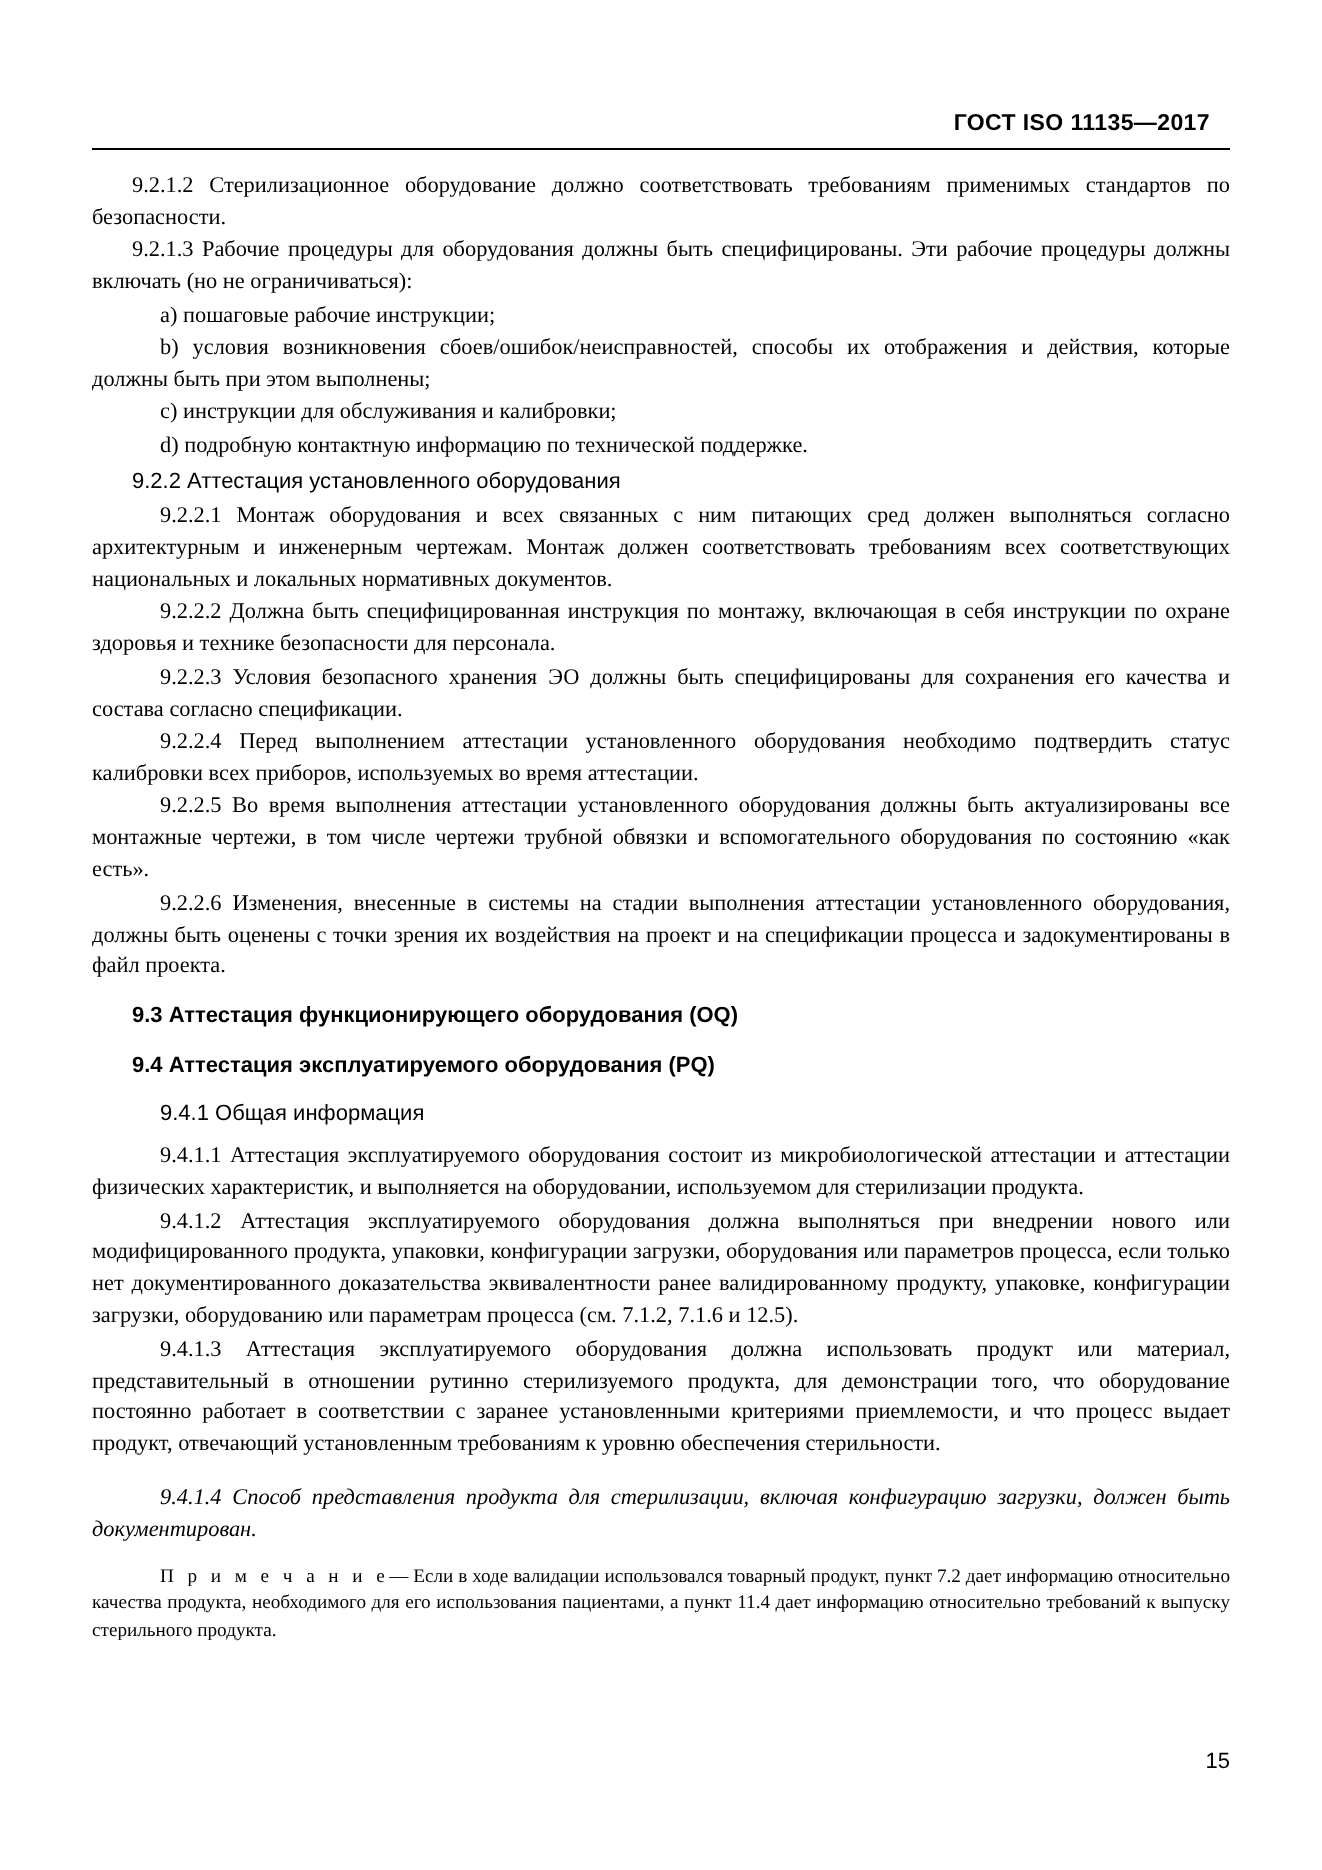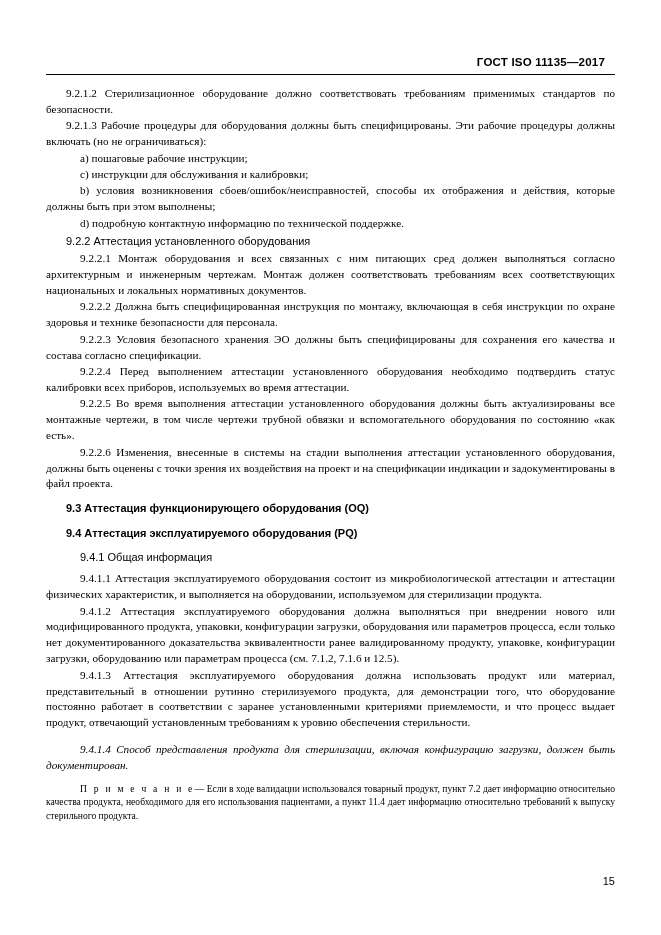--- a/index.html
+++ b/index.html
@@ -118,32 +118,32 @@
 <div class="page">
 
   <div class="header">ГОСТ ISO 11135—2017</div>
   <div class="header-rule"></div>
 
   <div class="content">
 
     <p class="ind">9.2.1.2 Стерилизационное оборудование должно соответствовать требованиям применимых стандартов по безопасности.</p>
     <p class="ind">9.2.1.3 Рабочие процедуры для оборудования должны быть специфицированы. Эти рабочие процедуры должны включать (но не ограничиваться):</p>
     <p class="ind2">a) пошаговые рабочие инструкции;</p>
+    <p class="ind2">b) условия возникновения сбоев/ошибок/неисправностей, способы их отображения и действия, которые должны быть при этом выполнены;</p>
     <p class="ind2">c) инструкции для обслуживания и калибровки;</p>
-    <p class="ind2">b) условия возникновения сбоев/ошибок/неисправностей, способы их отображения и действия, которые должны быть при этом выполнены;</p>
     <p class="ind2">d) подробную контактную информацию по технической поддержке.</p>
 
     <p class="heading">9.2.2 Аттестация установленного оборудования</p>
 
     <p class="ind2">9.2.2.1 Монтаж оборудования и всех связанных с ним питающих сред должен выполняться согласно архитектурным и инженерным чертежам. Монтаж должен соответствовать требованиям всех соответствующих национальных и локальных нормативных документов.</p>
     <p class="ind2">9.2.2.2 Должна быть специфицированная инструкция по монтажу, включающая в себя инструкции по охране здоровья и технике безопасности для персонала.</p>
     <p class="ind2">9.2.2.3 Условия безопасного хранения ЭО должны быть специфицированы для сохранения его качества и состава согласно спецификации.</p>
     <p class="ind2">9.2.2.4 Перед выполнением аттестации установленного оборудования необходимо подтвердить статус калибровки всех приборов, используемых во время аттестации.</p>
     <p class="ind2">9.2.2.5 Во время выполнения аттестации установленного оборудования должны быть актуализированы все монтажные чертежи, в том числе чертежи трубной обвязки и вспомогательного оборудования по состоянию «как есть».</p>
-    <p class="ind2">9.2.2.6 Изменения, внесенные в системы на стадии выполнения аттестации установленного оборудования, должны быть оценены с точки зрения их воздействия на проект и на спецификации индикации и задокументированы в файл проекта.</p>
+    <p class="ind2">9.2.2.6 Изменения, внесенные в системы на стадии выполнения аттестации установленного оборудования, должны быть оценены с точки зрения их воздействия на проект и на спецификации процесса и задокументированы в файл проекта.</p>
 
     <p class="heading-sec">9.3 Аттестация функционирующего оборудования (OQ)</p>
 
 
     <p class="heading-sec">9.4 Аттестация эксплуатируемого оборудования (PQ)</p>
     <p class="heading-sub">9.4.1 Общая информация</p>
 
     <p class="ind2">9.4.1.1 Аттестация эксплуатируемого оборудования состоит из микробиологической аттестации и аттестации физических характеристик, и выполняется на оборудовании, используемом для стерилизации продукта.</p>
     <p class="ind2">9.4.1.2 Аттестация эксплуатируемого оборудования должна выполняться при внедрении нового или модифицированного продукта, упаковки, конфигурации загрузки, оборудования или параметров процесса, если только нет документированного доказательства эквивалентности ранее валидированному продукту, упаковке, конфигурации загрузки, оборудованию или параметрам процесса (см. 7.1.2, 7.1.6 и 12.5).</p>
     <p class="ind2">9.4.1.3 Аттестация эксплуатируемого оборудования должна использовать продукт или материал, представительный в отношении рутинно стерилизуемого продукта, для демонстрации того, что оборудование постоянно работает в соответствии с заранее установленными критериями приемлемости, и что процесс выдает продукт, отвечающий установленным требованиям к уровню обеспечения стерильности.</p>

